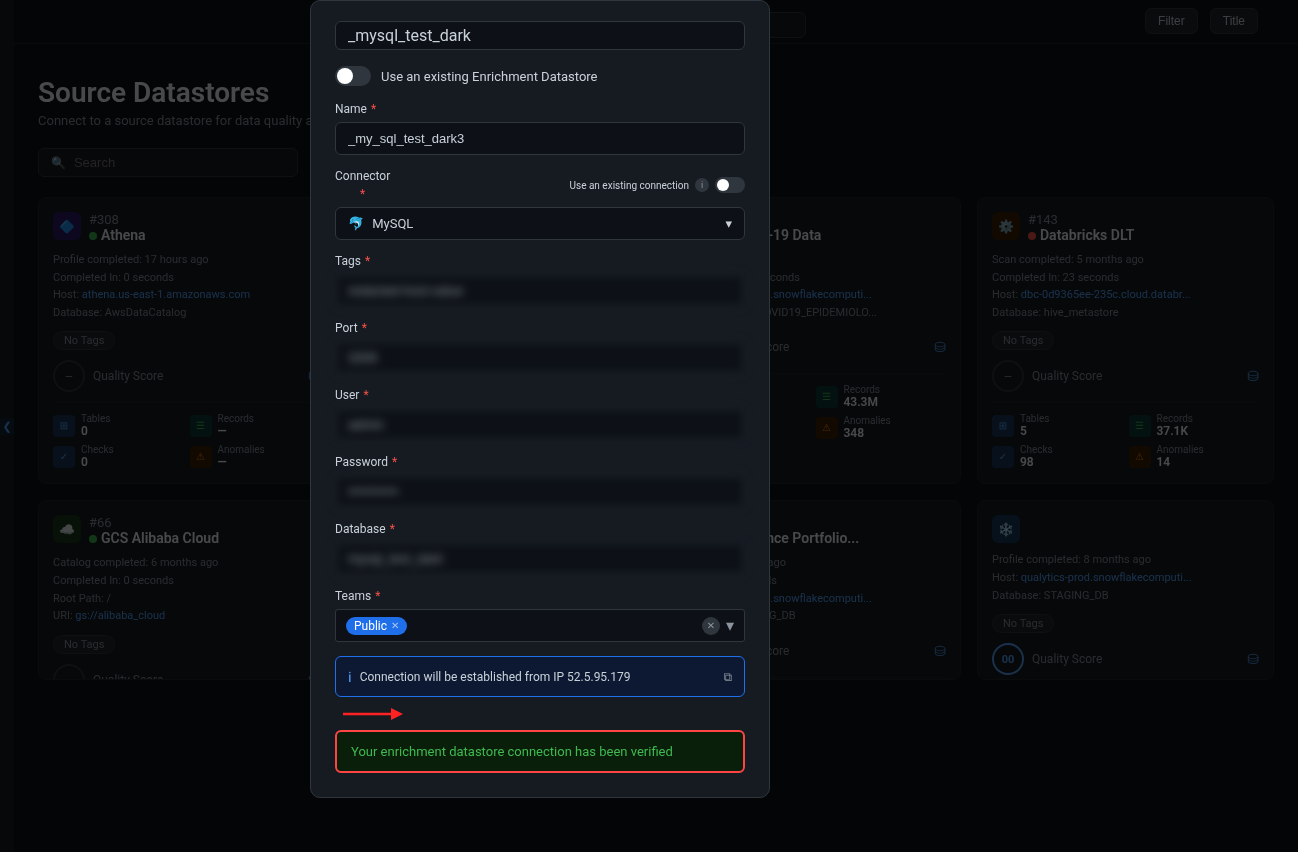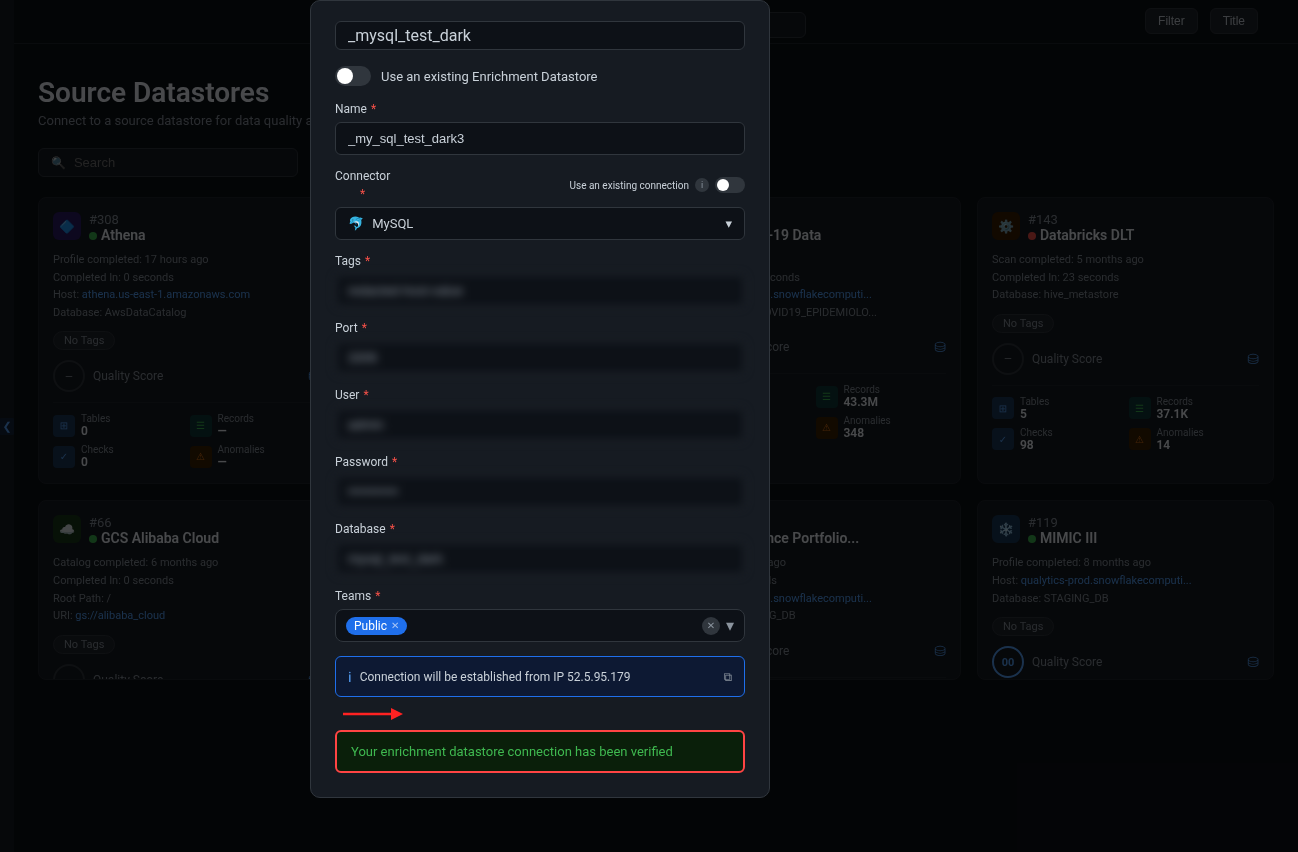--- a/index.html
+++ b/index.html
@@ -379,21 +379,21 @@
       user-select: none;
     }
 
     .teams-input {
       display: flex;
       align-items: center;
       gap: 6px;
       width: 100%;
       background: #0d1117;
       border: 1px solid #30363d;
-      border-radius: 8px;
+      border-radius: 3px;
       padding: 6px 10px;
     }
     .team-tag {
       background: #1f6feb;
       border-radius: 12px;
       padding: 2px 8px;
       font-size: 12px;
       color: #fff;
       display: flex;
       align-items: center;
@@ -713,20 +713,21 @@
       <div class="card-header">
         <div class="card-icon" style="background:#3d1f00;font-size:13px;">⚙️</div>
         <div class="card-info">
           <div class="card-id">#143</div>
           <div class="card-name"><span class="status-dot" style="background:#f85149;"></span>Databricks DLT</div>
         </div>
       </div>
       <div class="card-meta">
         <div>Scan completed: 5 months ago</div>
         <div>Completed In: 23 seconds</div>
+        <div>Host: <a style="color:#58a6ff;text-decoration:none;">dbc-0d9365ee-235c.cloud.databr...</a></div>
         <div>Database: hive_metastore</div>
       </div>
       <div class="card-tag">No Tags</div>
       <div class="quality-score-row">
         <div class="quality-circle">—</div>
         <span class="quality-label">Quality Score</span>
         <span class="quality-icon">⛁</span>
       </div>
       <div class="card-stats">
         <div class="stat-item">
@@ -824,24 +825,20 @@
       <div class="quality-score-row" style="margin-top:10px;">
         <div class="quality-circle">—</div>
         <span class="quality-label">Quality Score</span>
         <span class="quality-icon">⛁</span>
       </div>
     </div>
 
     <div class="datastore-card" style="height:180px;overflow:hidden;">
       <div class="card-header">
         <div class="card-icon" style="background:#1a3a5c;font-size:13px;">❄️</div>
-        <div class="card-info">
-          <div class="card-id">#119</div>
-          <div class="card-name"><span class="status-dot" style="background:#3fb950;"></span>MIMIC III</div>
-        </div>
       </div>
       <div class="card-meta">
         <div>Profile completed: 8 months ago</div>
         <div>Host: <a style="color:#58a6ff;text-decoration:none;">qualytics-prod.snowflakecomputi...</a></div>
         <div>Database: STAGING_DB</div>
       </div>
       <div class="card-tag">No Tags</div>
       <div class="quality-score-row">
         <div class="quality-circle" style="border-color:#58a6ff;color:#58a6ff;font-size:11px;font-weight:bold;">00</div>
         <span class="quality-label">Quality Score</span>

